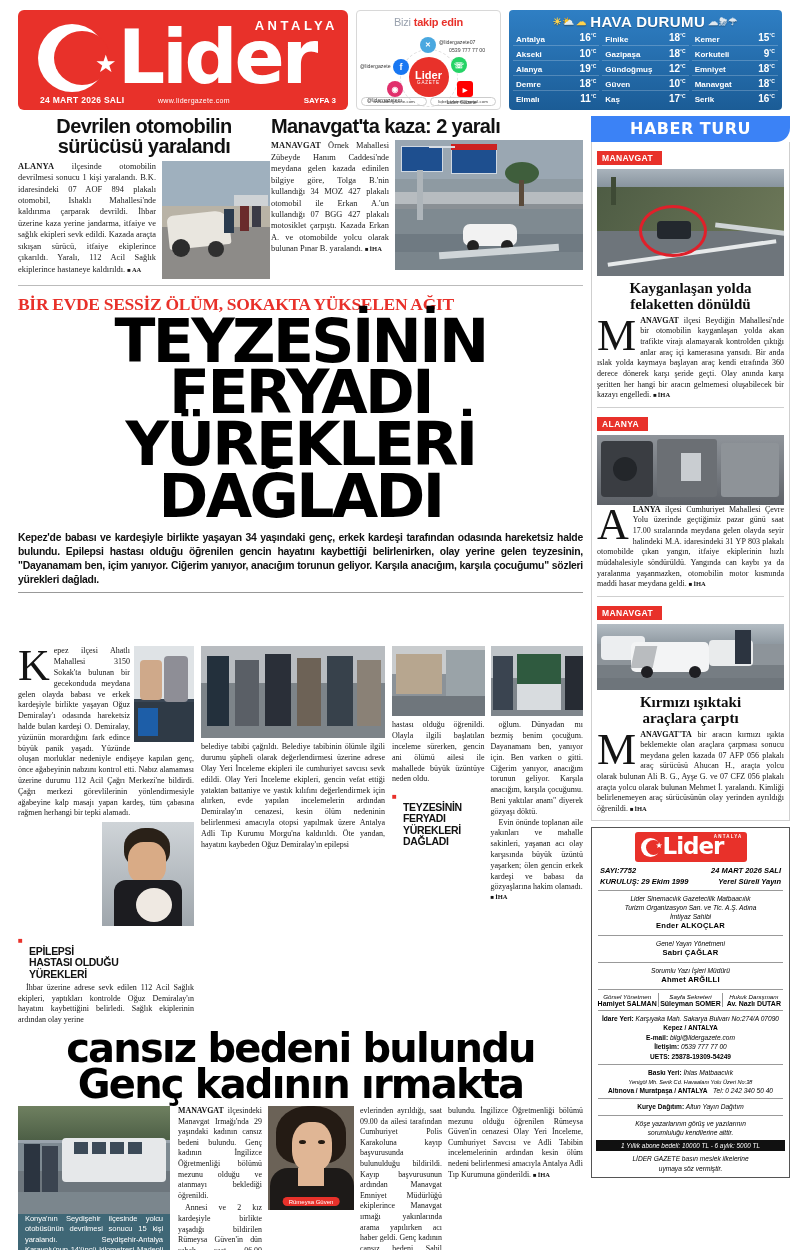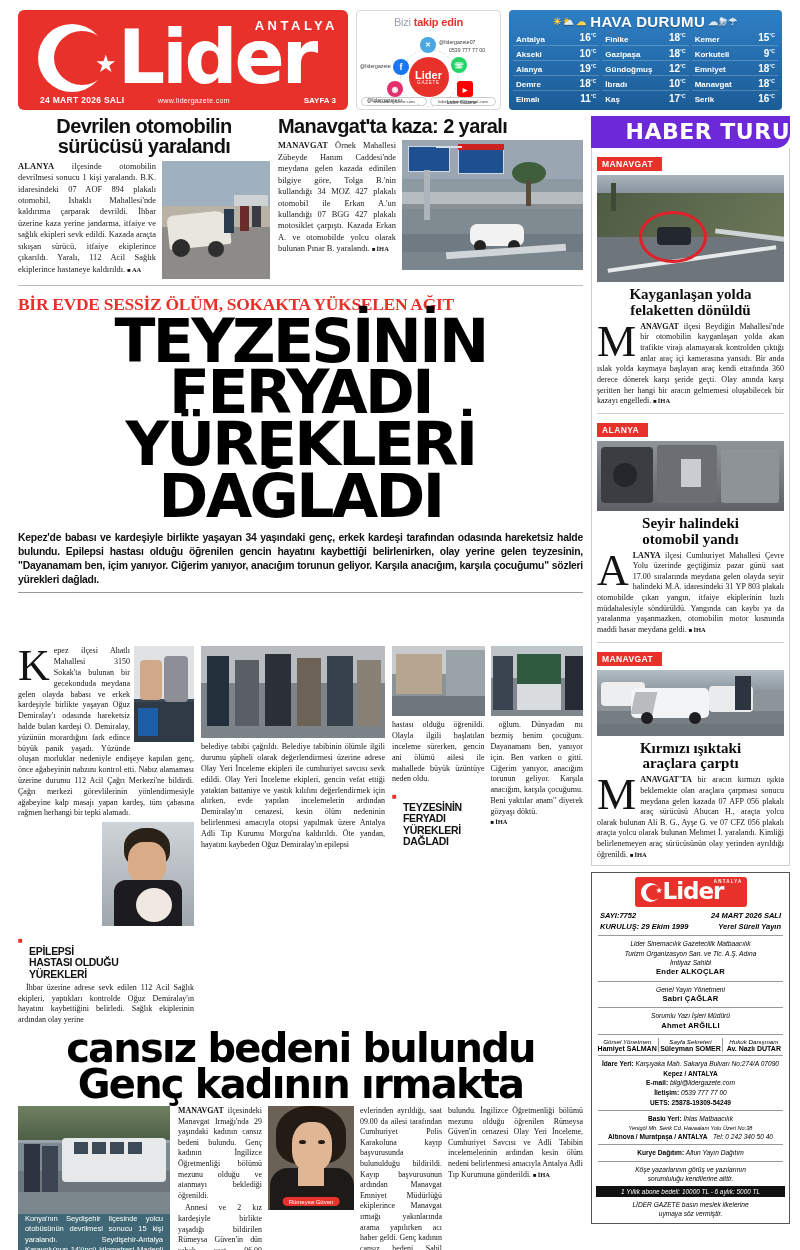--- a/index.html
+++ b/index.html
@@ -111,21 +111,21 @@
   .w-row:last-child { border-bottom: none; }
   .w-row .t { font-size: 10px; font-weight: 700; }
   .w-row .t sup { font-size: 5px; }
 
   
   .content { display: flex; gap: 8px; margin-top: 6px; }
   .left-col { width: 565px; flex: none; }
   .right-col { width: 199px; flex: none; }
 
   
-  .top-stories { display: flex; gap: 8px; border-bottom: 1px solid #bbb; padding-bottom: 6px; }
+  .top-stories { display: flex; gap: 1px; border-bottom: 1px solid #bbb; padding-bottom: 6px; }
   .ts-a { width: 252px; }
   .ts-b { flex: 1; }
   .ts-title {
     font-size: 20px; font-weight: 700; line-height: 1.02; color: #111;
     letter-spacing: -.6px; text-align: center; margin-bottom: 4px;
   }
   .ts-b .ts-title { text-align: left; }
   .ts-body { display: flex; gap: 6px; }
   .ts-text {
     font-family: "Liberation Serif", serif; font-size: 8.4px; line-height: 1.36;
@@ -195,22 +195,22 @@
         text-align: justify; color: #141414; }
   .portrait { width: 86px; height: 104px; position: relative; overflow: hidden; background:#6b6257; }
   .pcaption {
     position: absolute; bottom: 4px; left: 50%; transform: translateX(-50%);
     background: #e8312a; color: #fff; font-size: 6px; padding: 1.5px 6px;
     border-radius: 7px; white-space: nowrap; font-family: "Liberation Sans", sans-serif;
   }
 
   
   .haber-turu-head {
-    background: #6d28d9; color: #fff; text-align: right; font-weight: 700;
-    font-size: 22px; letter-spacing: .5px; padding: 3px 0 4px 0;
+    background: #3b82f6; color: #fff; text-align: center; font-weight: 700;
+    font-size: 16px; letter-spacing: .5px; padding: 3px 0 4px 0;
     border-radius: 0 0 14px 0; font-family: "DejaVu Sans", sans-serif;
   }
   .st-frame { border: 1px solid #cfcfcf; border-top: none; padding: 5px; }
   .city-tag {
     background: #e8312a; color: #fff; font-size: 8.5px; font-weight: 700;
     display: inline-block; padding: 2px 9px 2px 5px; letter-spacing: .4px;
     margin-bottom: 4px;
   }
   .st-title {
     font-family: "Liberation Serif", serif; font-size: 15px; font-weight: 700;
@@ -335,21 +335,21 @@
             </div>
           <div class="w-row">
               <span>Gazipaşa</span>
               <span class="t"><span>18</span><sup>°C</sup></span>
             </div>
           <div class="w-row">
               <span>Gündoğmuş</span>
               <span class="t"><span>12</span><sup>°C</sup></span>
             </div>
           <div class="w-row">
-              <span>İbradı</span>
+              <span>Güven</span>
               <span class="t"><span>10</span><sup>°C</sup></span>
             </div>
           <div class="w-row">
               <span>Kaş</span>
               <span class="t"><span>17</span><sup>°C</sup></span>
             </div>
         </div>
         <div class="w-col">
           <div class="w-row">
               <span>Kemer</span>
@@ -488,20 +488,21 @@
               </div>
             </div>
             <div style="flex:1">
               <div class="photo" style="width:100%;height:70px;background:linear-gradient(#bfc4c8 0 45%,#7f868c 45% 100%);margin-bottom:4px">
                 <div style="position:absolute;left:2px;top:10px;width:20px;height:54px;background:#3a4450"></div>
                 <div style="position:absolute;left:26px;top:8px;width:44px;height:30px;background:#2f5a3f"></div>
                 <div style="position:absolute;left:26px;top:38px;width:44px;height:26px;background:#d8dcdf"></div>
                 <div style="position:absolute;left:74px;top:10px;width:20px;height:54px;background:#262b33"></div>
               </div>
               <div style="text-indent:8px">oğlum. Dünyadan mı bezmiş benim çocuğum. Dayanamam ben, yanıyor için. Ben varken o gitti. Ciğerim yanıyor, anacığım torunun geliyor. Karşıla anacığım, karşıla çocuğumu. Beni yaktılar anam" diyerek gözyaşı döktü.</div>
+              <div style="text-indent:8px">Evin önünde toplanan aile yakınları ve mahalle sakinleri, yaşanan acı olay karşısında büyük üzüntü yaşarken; ölen gencin erkek kardeşi ve babası da gözyaşlarına hakim olamadı.</div>
               <div class="agency">İHA</div>
             </div>
           </div>
         </div>
       </div>
 
       <div style="margin-top:4px">
         <div class="h2-mega">cansız bedeni bulundu</div>
         <div class="h2-mega">Genç kadının ırmakta</div>
       </div>
@@ -588,24 +589,20 @@
         <div class="st-sep"></div>
 
         <div>
           <div class="city-tag">ALANYA</div>
           <div class="photo" style="width:100%;height:70px;background:linear-gradient(#8f949a,#5e6268)">
             <div style="position:absolute;left:4px;top:6px;width:52px;height:56px;background:#3a3d42;border-radius:4px"></div>
             <div style="position:absolute;left:60px;top:4px;width:60px;height:58px;background:#6b6f74;border-radius:3px"></div>
             <div style="position:absolute;left:124px;top:8px;width:58px;height:54px;background:#8e9398;border-radius:3px"></div>
             <div style="position:absolute;left:16px;top:22px;width:24px;height:24px;border-radius:50%;background:#23262a"></div>
             <div style="position:absolute;left:84px;top:18px;width:20px;height:28px;background:#c9cdd1"></div>
-          </div>
-          <div class="st-title">
-            <div>Seyir halindeki</div>
-            <div>otomobil yandı</div>
           </div>
           <div class="st-text dropcap">
             <b>ALANYA</b><span> ilçesi Cumhuriyet Mahallesi Çevre Yolu üzerinde geçtiğimiz pazar günü saat 17.00 sıralarında meydana gelen olayda seyir halindeki M.A. idaresindeki 31 YP 803 plakalı otomobilde çıkan yangın, itfaiye ekiplerinin hızlı müdahalesiyle söndürüldü. Yangında can kaybı ya da yaralanma yaşanmazken, otomobilin motor kısmında maddi hasar meydana geldi.</span>
             <span class="agency">İHA</span>
           </div>
         </div>
 
         <div class="st-sep"></div>
 
         <div>

